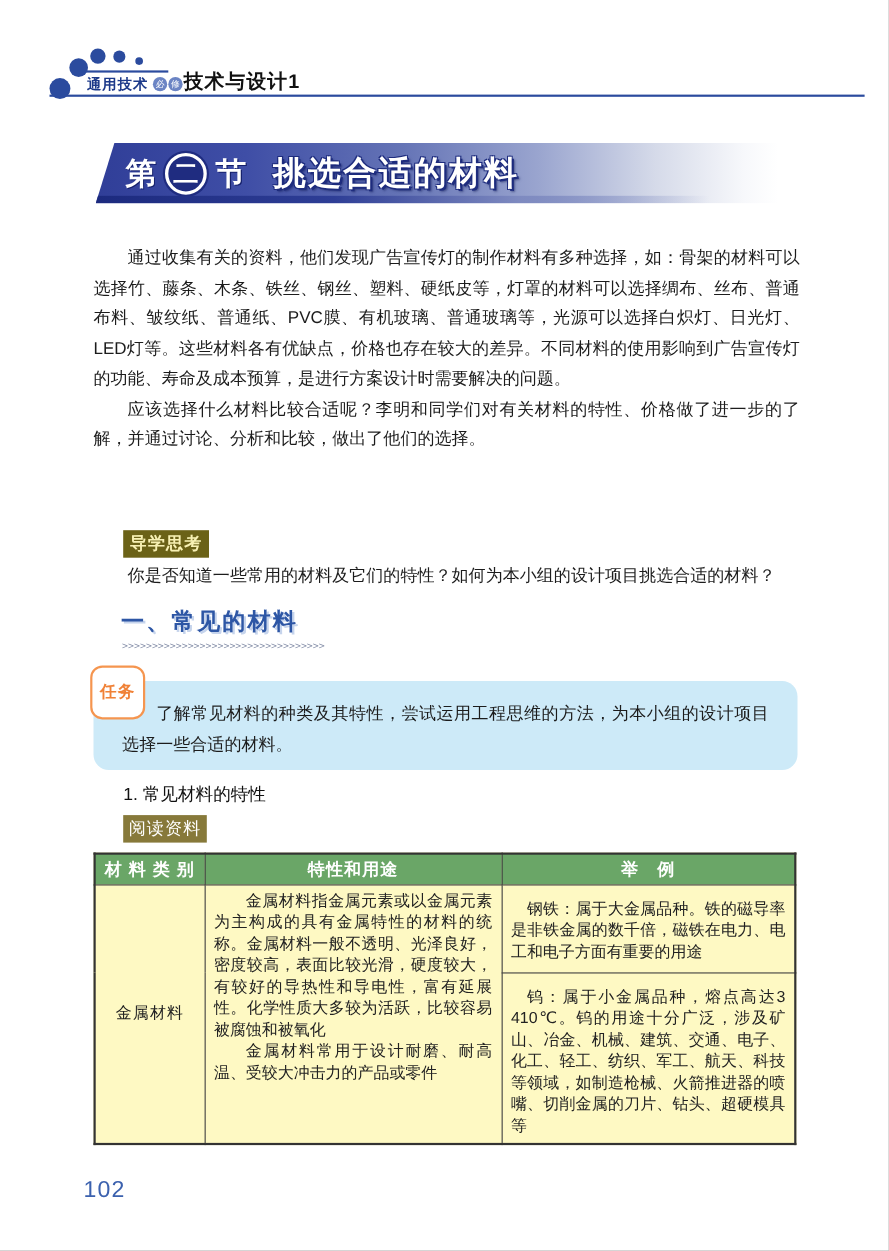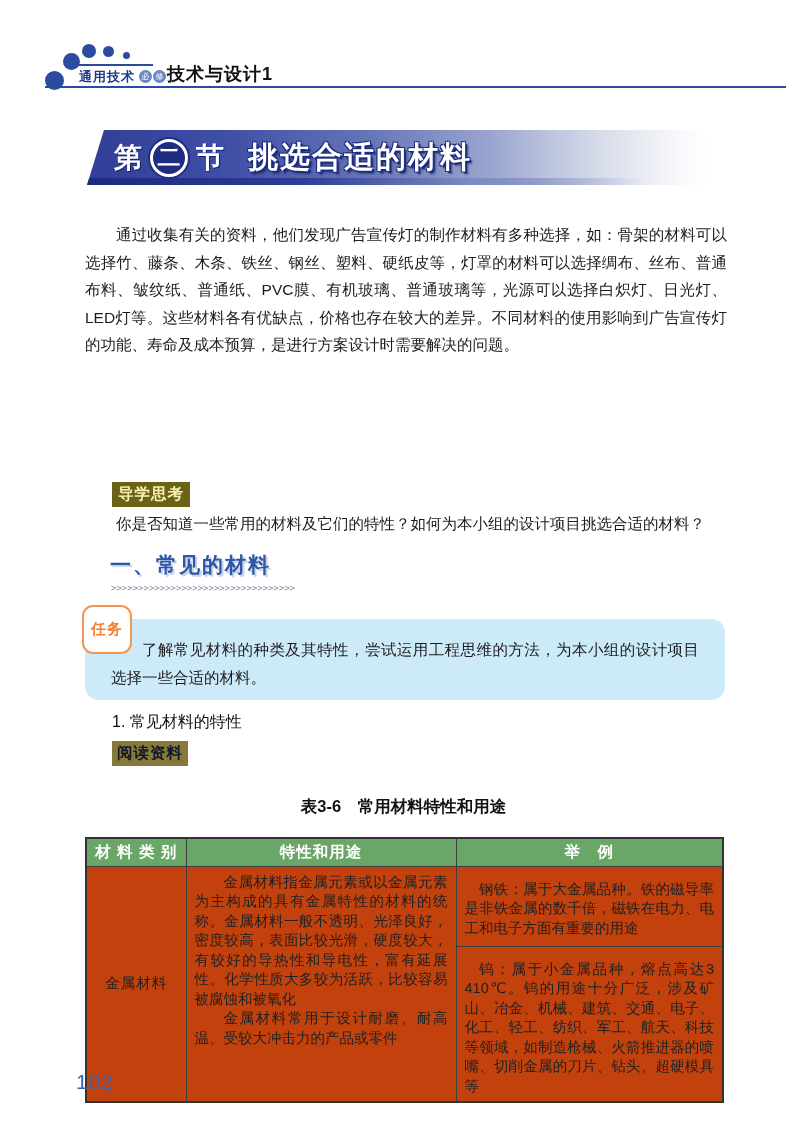--- a/index.html
+++ b/index.html
@@ -63,29 +63,29 @@
   .task-label { position:absolute; left:82px; top:605px; z-index:2; background:#ffffff;
     border:2px solid #f5954f; border-radius:11px; color:#f08136; font-size:15px; font-weight:bold;
     padding:13px 7px; letter-spacing:1px; }
   .task-box { position:absolute; left:85px; top:619px; width:640px; height:81px;
     background:#cdeaf8; border-radius:14px; }
   .task-box p { padding:17px 26px 0 26px; font-size:15.5px; line-height:28px;
     text-indent:2em; text-align:justify; }
 
   
   .sub-heading { position:absolute; left:112px; top:712px; font-size:16px; font-weight:normal; color:#111; }
-  .reading-label { position:absolute; left:112px; top:741px; background:#87793a; color:#0f172a;
-    font-size:15.5px; font-weight:bold; padding:2px 5px; letter-spacing:1px; }
+  .reading-label { position:absolute; left:112px; top:741px; background:#87793a; color:#ffffff;
+    font-size:15.5px; font-weight:normal; padding:2px 5px; letter-spacing:1px; }
   .reading-intro { position:absolute; left:85px; top:775px; font-size:15.5px; }
   .table-caption { position:absolute; left:85px; top:796px; width:637px; text-align:center;
     font-size:16.5px; font-weight:bold; color:#111; }
 
   
-  .mat-table { position:absolute; left:85px; top:837px; width:637px;
-    border-collapse:collapse; table-layout:fixed; background:#c2410c; border:2px solid #333;padding-left:48px; }
+  .mat-table { position:absolute; left:85px; top:775px; width:637px;
+    border-collapse:collapse; table-layout:fixed; background:#fef9c3; border:2px solid #333;padding-left:48px; }
   .mat-table th { background:#6aa667; color:#ffffff; font-size:15.5px; font-weight:bold;
     height:28px; border:1.5px solid #3f3f3f; letter-spacing:1px; }
   .mat-table td { border:1.5px solid #3f3f3f; font-size:14.5px; line-height:19.5px; color:#222; }
   .col-cat { width:100px; } .col-char { width:270px; } .col-ex { width:267px; }
   .cell-cat { text-align:center; vertical-align:middle; font-size:15px; letter-spacing:1px; }
   .cell-char { vertical-align:top; padding:6px 8px; }
   .cell-char p { text-indent:2em; text-align:justify; }
   .cell-ex { vertical-align:top; padding:5px 8px; }
   .cell-ex p { text-indent:1em; text-align:justify;margin-top:8px; }
   .row-ex1 { height:80px; } .row-ex2 { height:134px; }
@@ -113,20 +113,21 @@
   <div class="banner">
     <span class="b-chr">第</span>
     <span class="b-circle">二</span>
     <span class="b-chr">节</span>
     <span class="b-title">挑选合适的材料</span>
     <span class="banner-band"></span>
   </div>
 
   <div class="intro">
     <p>通过收集有关的资料，他们发现广告宣传灯的制作材料有多种选择，如：骨架的材料可以选择竹、藤条、木条、铁丝、钢丝、塑料、硬纸皮等，灯罩的材料可以选择绸布、丝布、普通布料、皱纹纸、普通纸、PVC膜、有机玻璃、普通玻璃等，光源可以选择白炽灯、日光灯、LED灯等。这些材料各有优缺点，价格也存在较大的差异。不同材料的使用影响到广告宣传灯的功能、寿命及成本预算，是进行方案设计时需要解决的问题。</p>
+    <p>应该选择什么材料比较合适呢？李明和同学们对有关材料的特性、价格做了进一步的了解，并通过讨论、分析和比较，做出了他们的选择。</p>
   </div>
 
   <span class="guide-label">导学思考</span>
   <p class="guide-question">你是否知道一些常用的材料及它们的特性？如何为本小组的设计项目挑选合适的材料？</p>
 
   <div class="sec-heading">一、常见的材料</div>
   <div class="sec-chevrons">&gt;&gt;&gt;&gt;&gt;&gt;&gt;&gt;&gt;&gt;&gt;&gt;&gt;&gt;&gt;&gt;&gt;&gt;&gt;&gt;&gt;&gt;&gt;&gt;&gt;&gt;&gt;&gt;&gt;&gt;&gt;&gt;&gt;&gt;</div>
 
   <span class="task-label">任务</span>
   <div class="task-box">

